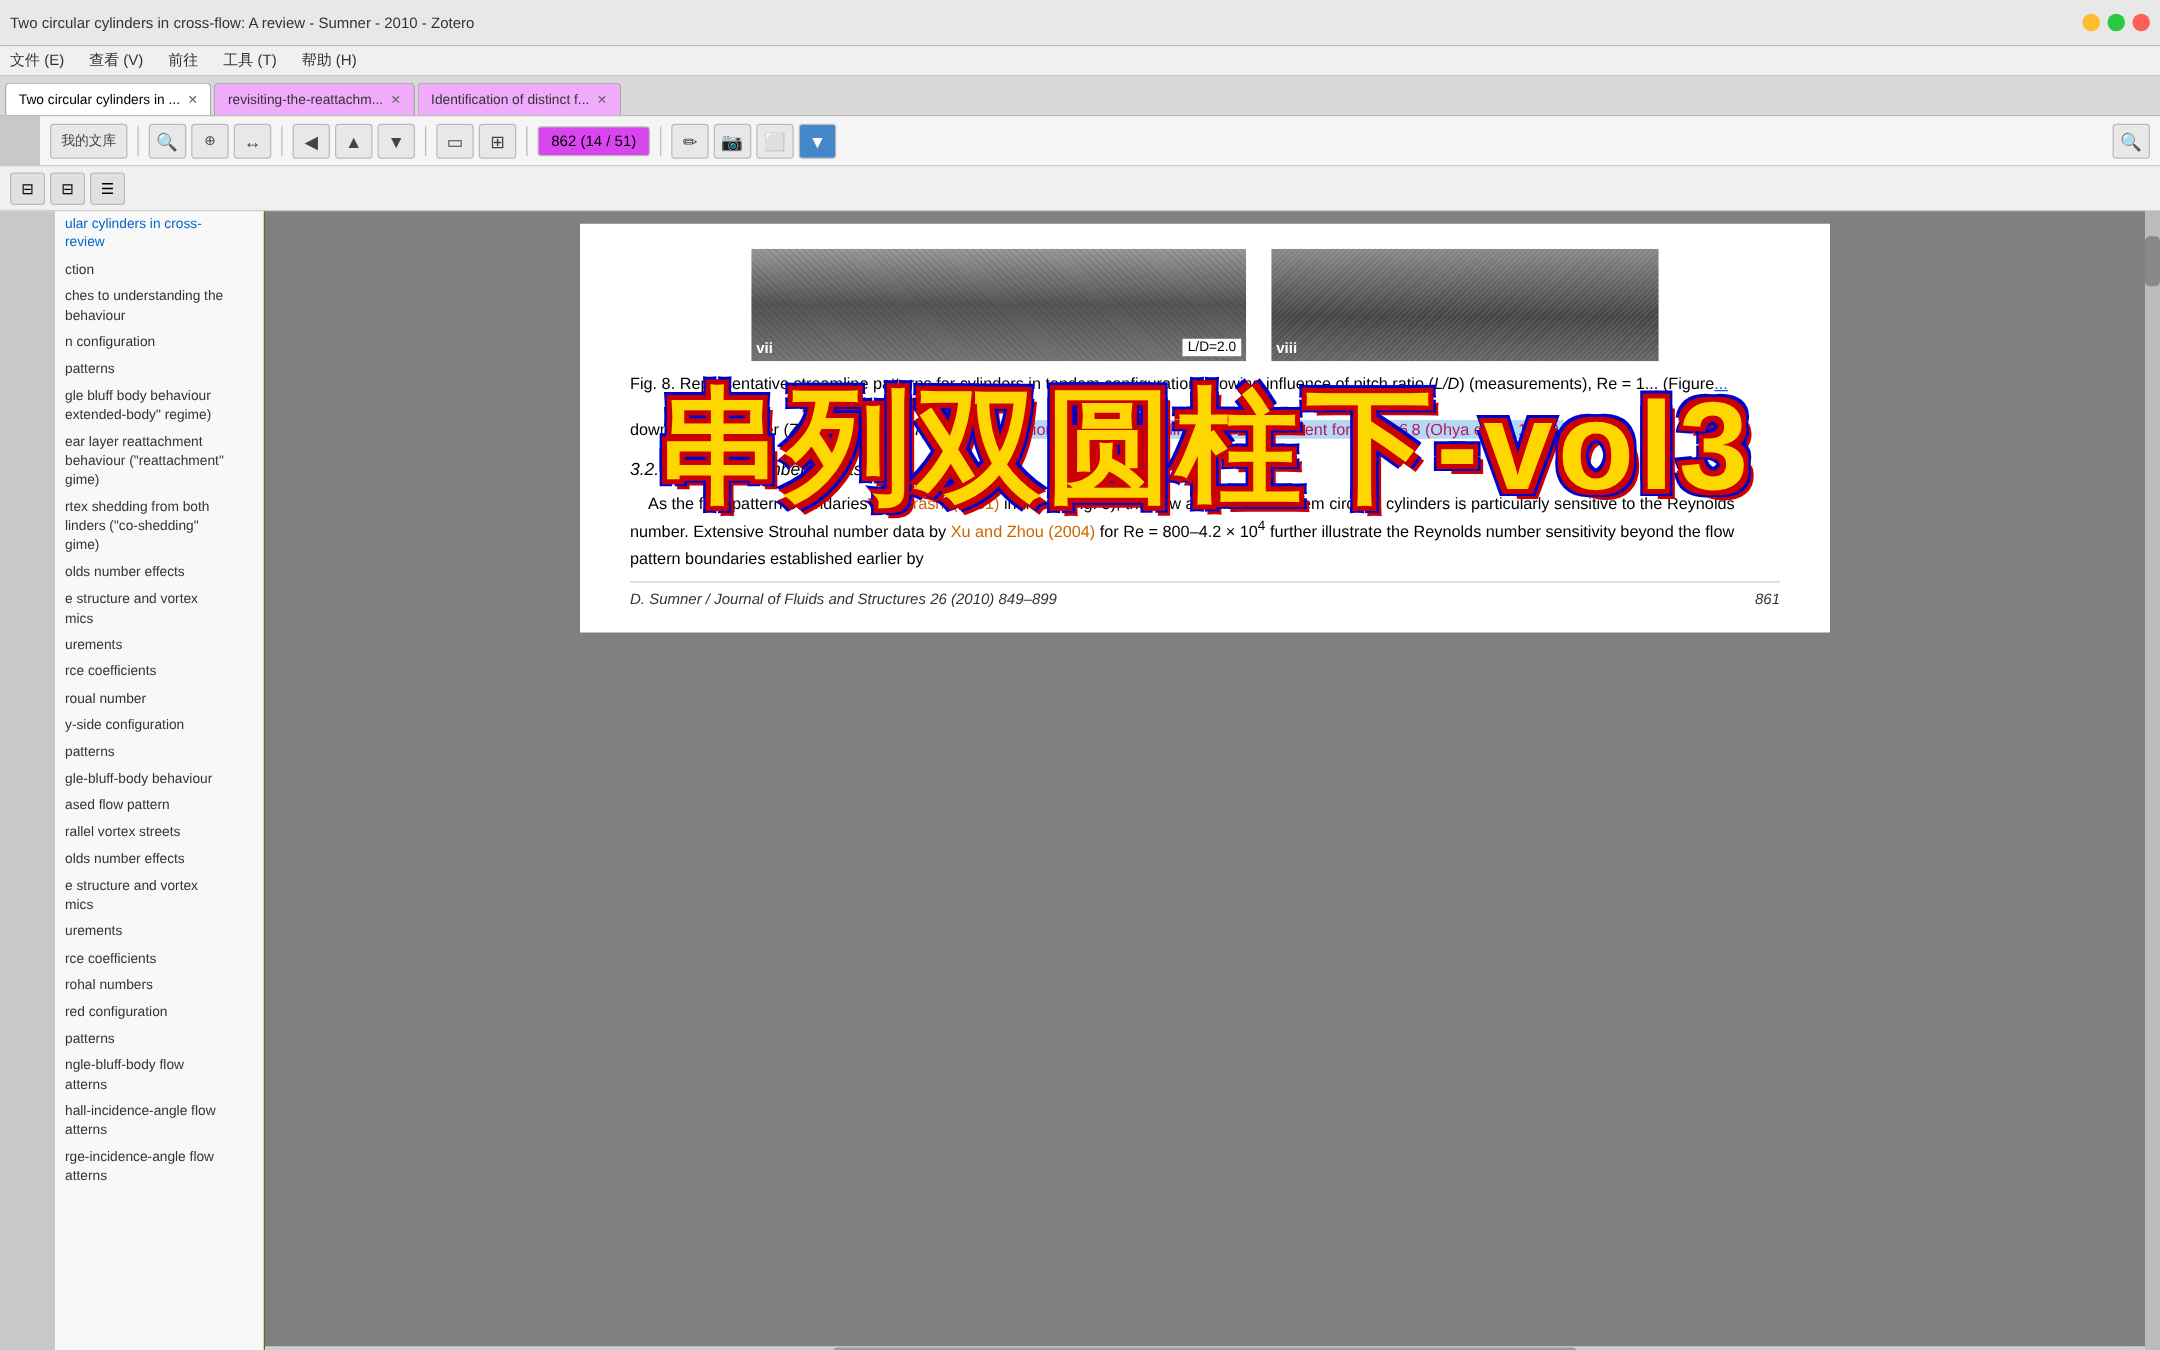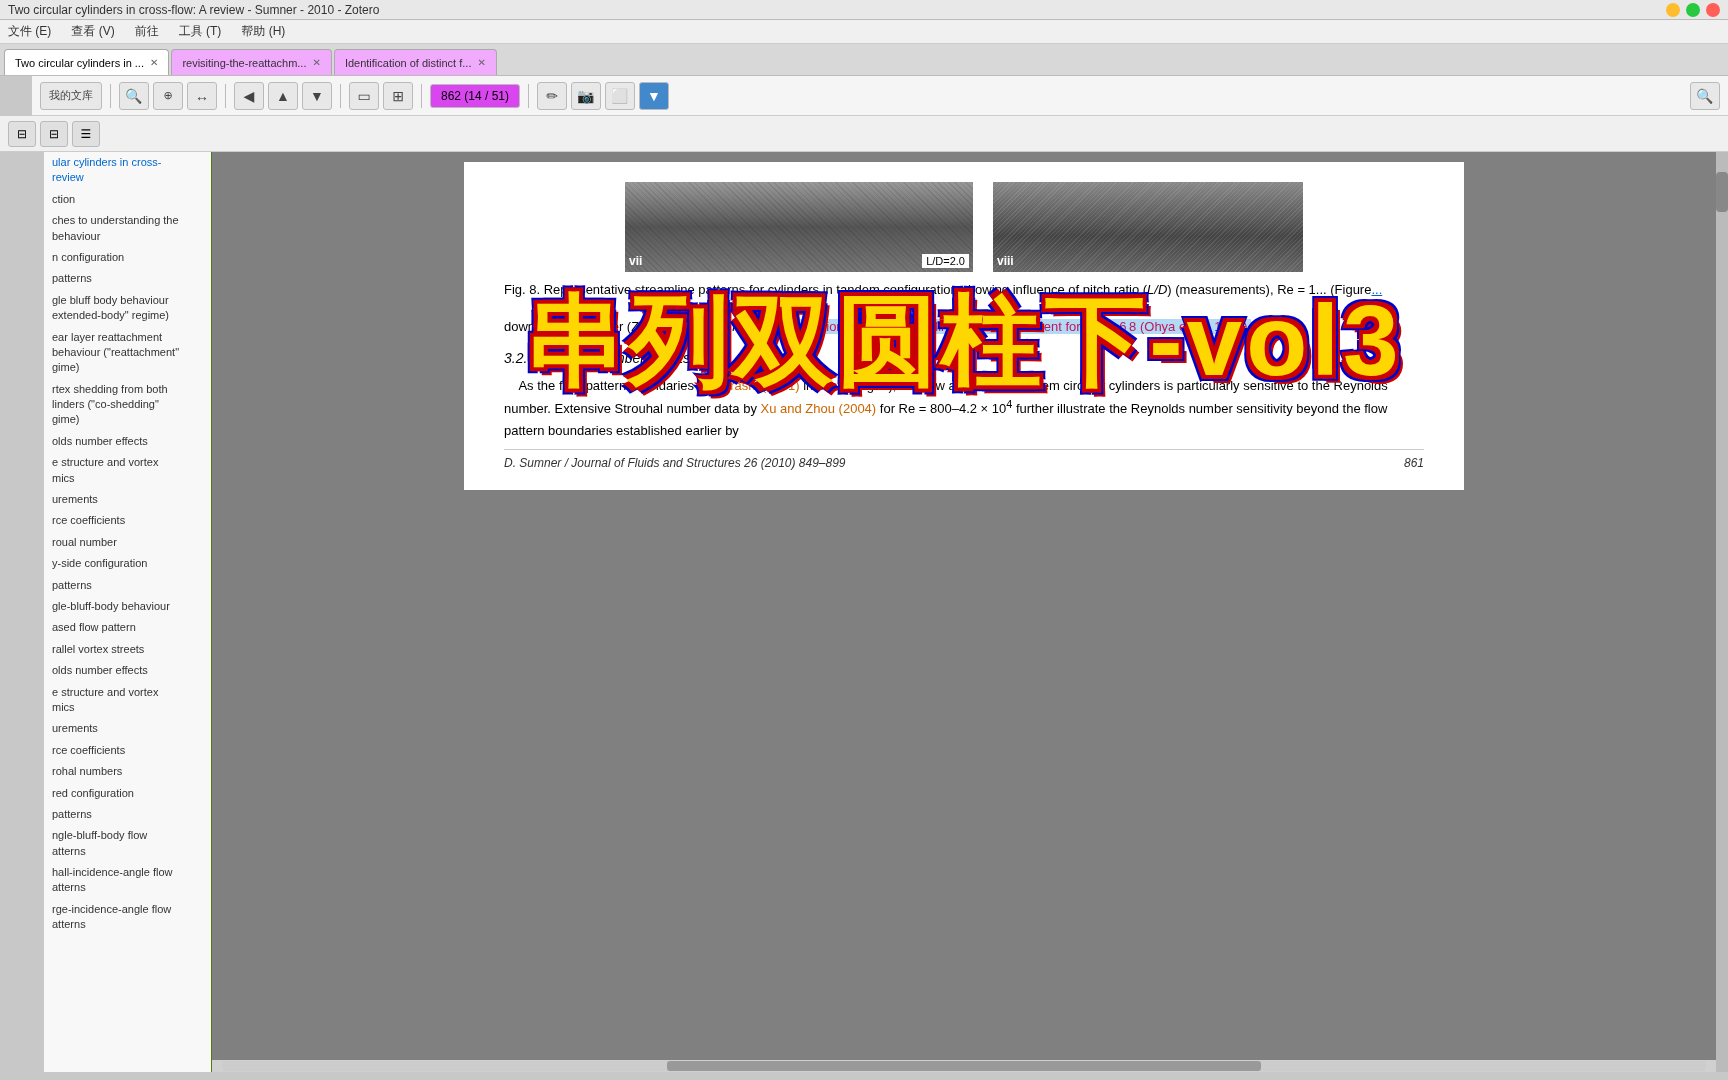--- a/index.html
+++ b/index.html
@@ -1,20 +1,20 @@
 <!DOCTYPE html>
 <html><head>
   <meta charset="utf-8">
   <style>
     * { margin: 0; padding: 0; box-sizing: border-box; }
     body { width: 1728px; height: 1080px; overflow: hidden; font-family: 'Arial', sans-serif; background: #c8c8c8; }
 
     
     #title-bar {
-      height: 20px;
+      height: 37px;
       background: #e8e8e8;
       display: flex;
       align-items: center;
       padding: 0 8px;
       font-size: 12px;
       color: #333;
       border-bottom: 1px solid #bbb;
     }
     .title-btn { width: 14px; height: 14px; border-radius: 50%; border: none; cursor: pointer; }
     .title-btn.min { background: #ffbd2e; }
@@ -173,21 +173,21 @@
       gap: 20px;
       margin-bottom: 8px;
     }
     .fig-img {
       background: #888;
       position: relative;
       display: flex; align-items: center; justify-content: center;
       overflow: hidden;
     }
     .fig-img-left {
-      width: 348px; height: 90px;
+      width: 396px; height: 90px;
     }
     .fig-img-right {
       width: 310px; height: 90px;
     }
     .fig-label {
       position: absolute;
       bottom: 4px; left: 4px;
       color: white;
       font-size: 12px;
       font-weight: bold;

